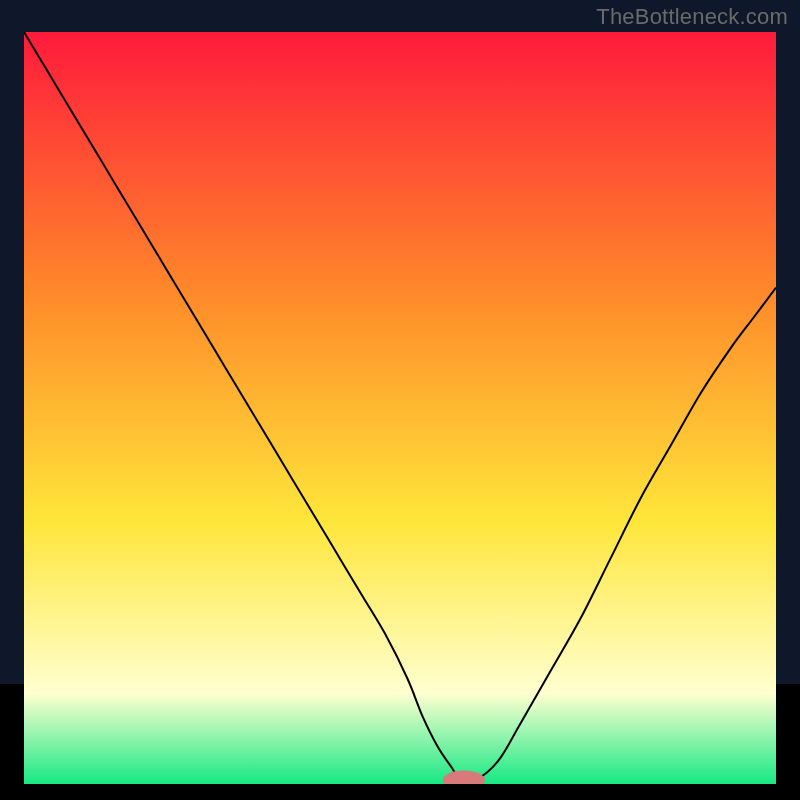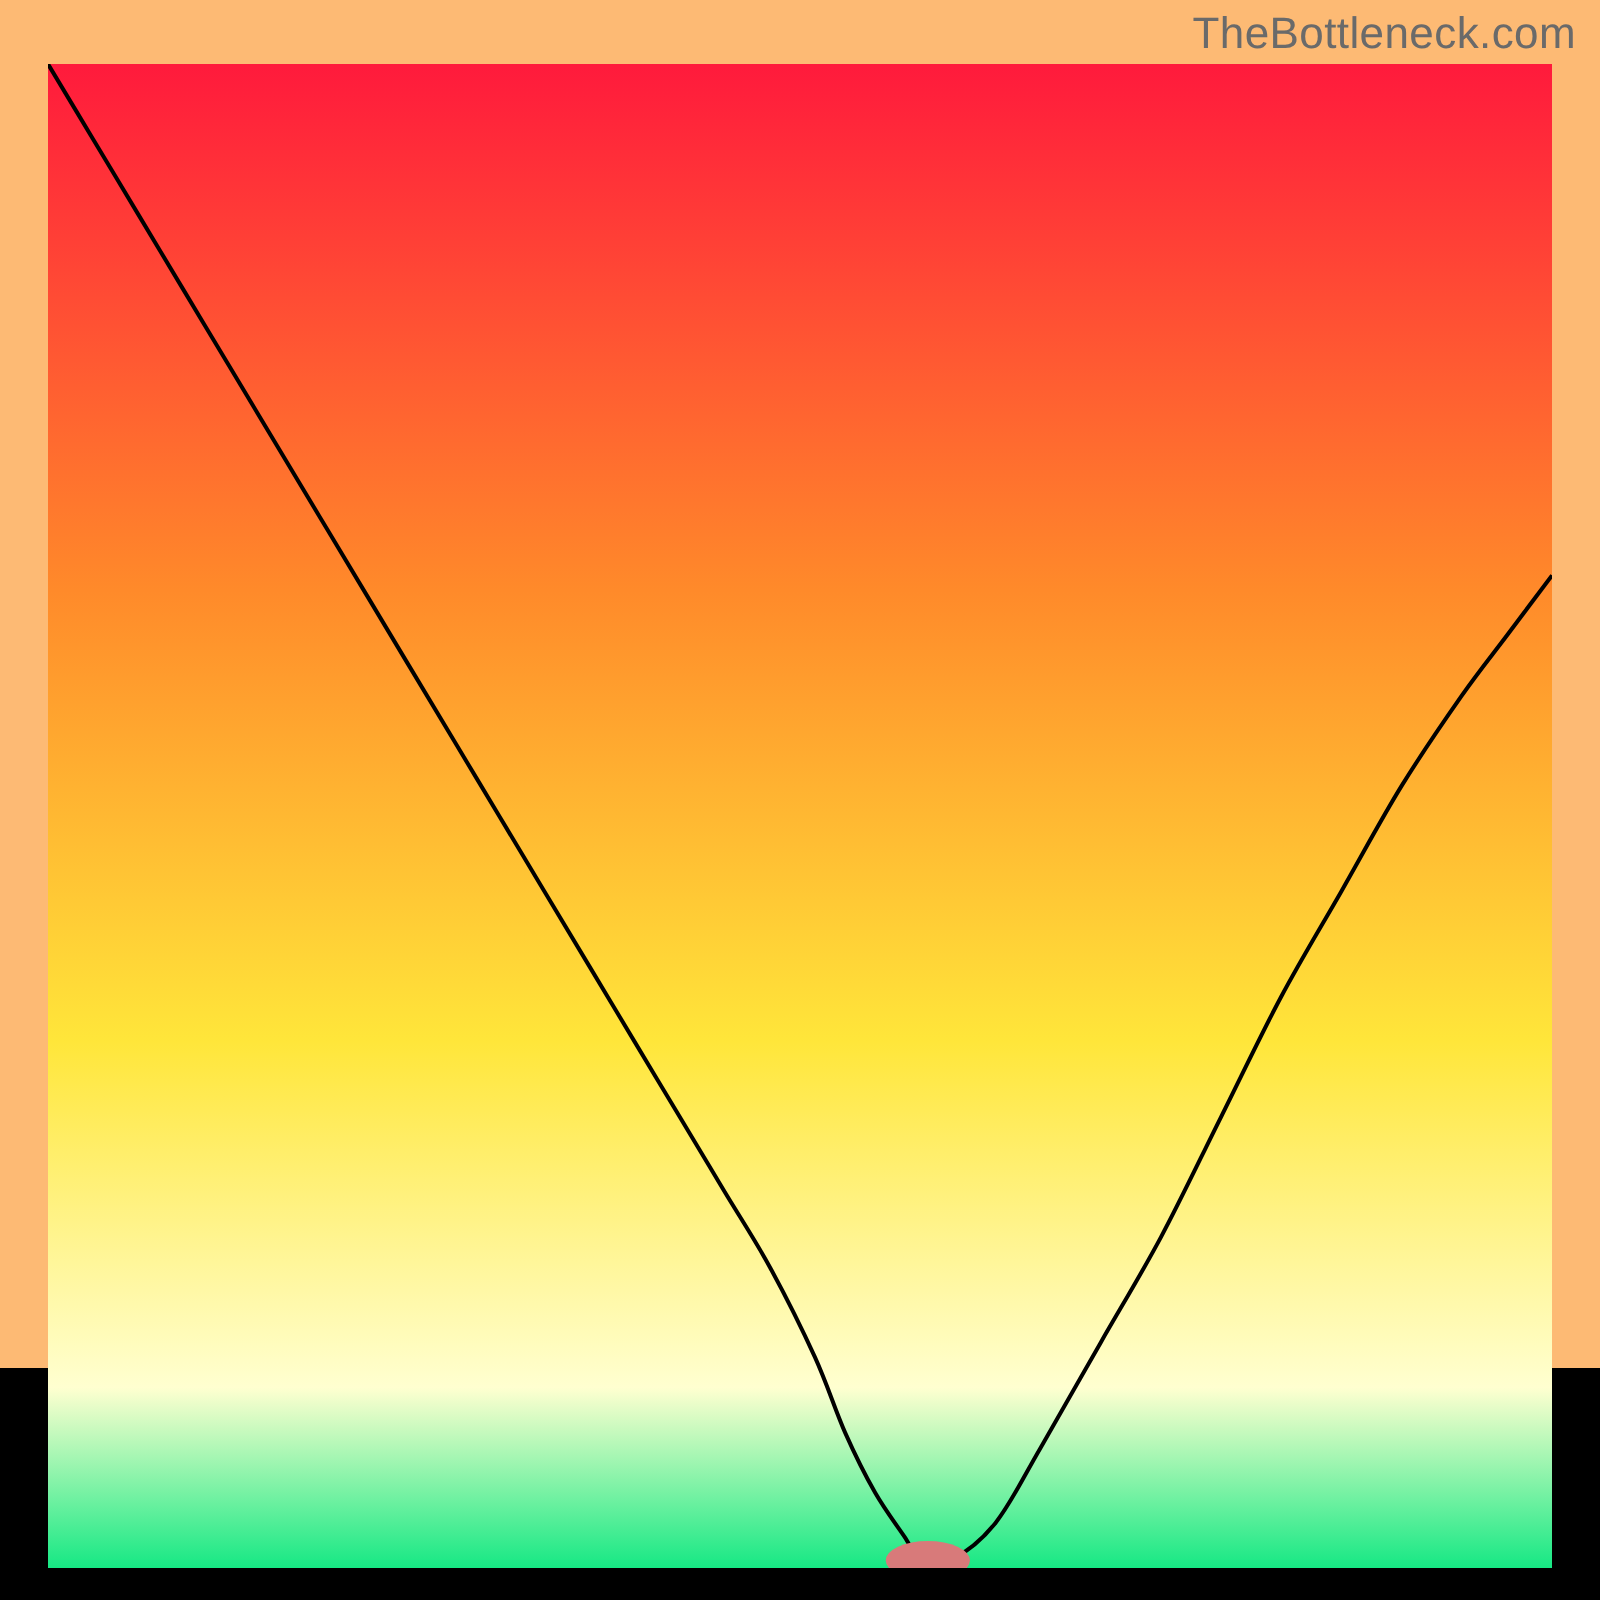--- a/index.html
+++ b/index.html
@@ -8,21 +8,21 @@
     width: 800px;
     height: 800px;
     overflow: hidden;
     background: #000;
     font-family: Arial, Helvetica, sans-serif;
   }
   .frame {
     position: relative;
     width: 800px;
     height: 684px;
-    background: #fdba74;
+    background: #0f172a;
   }
   .attribution {
     position: absolute;
     top: 4px;
     right: 12px;
     color: #6a6a6a;
     font-size: 22px;
     letter-spacing: 0.2px;
   }
   .plot {

